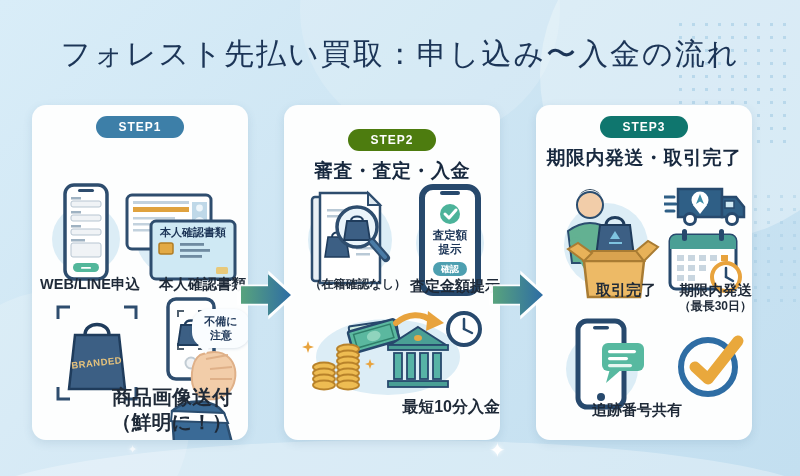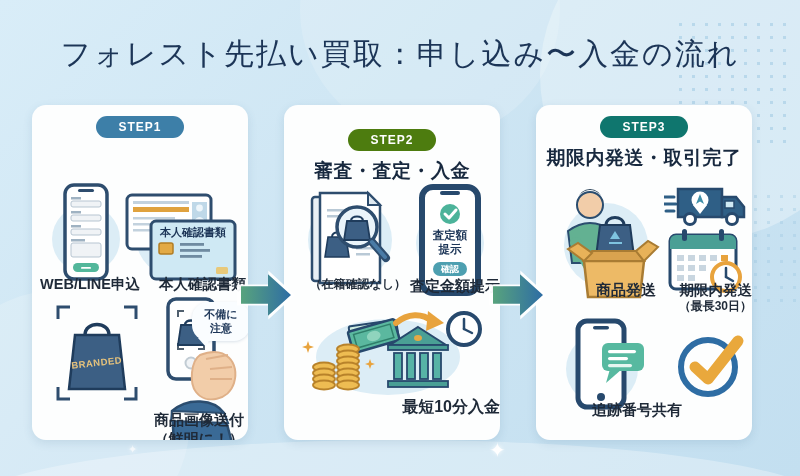--- a/index.html
+++ b/index.html
@@ -30,21 +30,21 @@
   .icon{position:absolute;}
   .cap{position:absolute;text-align:right;font-weight:800;color:#1f2a38;line-height:1.25;}
   .cap .l2{font-size:12px;}
   
   .flow-arrow{position:absolute;top:269px;width:58px;height:52px;z-index:6;}
   .arr1{left:237px;} .arr2{left:489px;}
   .flow-arrow .halo,.flow-arrow .bodyp{clip-path:polygon(0% 30%,54% 30%,54% 3%,100% 50%,54% 97%,54% 70%,0% 70%);}
   .flow-arrow .halo{position:absolute;inset:0;background:rgba(255,255,255,0.95);}
   .flow-arrow .bodyp{position:absolute;inset:4px;background:linear-gradient(90deg,#58a37d,#2e6da4);}
   
-  .bubble{position:absolute;left:160px;top:197px;width:54px;padding:5px 2px;background:#fafdff;
+  .bubble{position:absolute;left:160px;top:204px;width:54px;padding:5px 2px;background:#fafdff;
     border-radius:16px;text-align:center;font-size:11px;font-weight:800;color:#1c3557;line-height:1.3;
     box-shadow:0 1px 3px rgba(60,100,140,.18);}
   .bubble:after{content:"";position:absolute;left:6px;bottom:-6px;width:0;height:0;
     border-left:8px solid transparent;border-right:4px solid transparent;border-top:9px solid #fafdff;}
 </style>
 </head>
 <body>
 
 <div class="canvas">
 
@@ -118,21 +118,21 @@
       <path d="M66 64 L88 60 M70 74 L92 72 M70 84 L92 84" stroke="#dfb088" stroke-width="2" fill="none"></path>
       <path d="M34 148 L32 116 C48 102 74 104 84 118 L92 148 Z" fill="#3a6a96" stroke="#2b4d6f" stroke-width="2.5"></path>
       <path d="M32 116 L84 118 L88 128 L31 126 Z" fill="#ffffff" stroke="#2b4d6f" stroke-width="2"></path>
     </svg>
 
     <div class="bubble">
       <div>不備に</div>
       <div>注意</div>
     </div>
 
-    <div class="cap" style="left:0;top:306px;width:200px;font-size:15px;margin-left:12px;">
+    <div class="cap" style="left:0;top:280px;width:200px;font-size:20px;">
       <div>商品画像送付</div>
       <div>（鮮明に！）</div>
     </div>
   </div>
 
   <div class="card card2">
     <div class="badge badge2">STEP2</div>
     <div class="heading">審査・査定・入金</div>
 
     <svg class="icon" style="left:16px;top:80px;" width="100" height="110" viewBox="0 0 100 110">
@@ -265,21 +265,21 @@
         <rect x="35" y="82" width="7" height="6"></rect>
         <rect x="13" y="92" width="7" height="6"></rect>
           <rect x="24" y="92" width="7" height="6"></rect>
       </g>
       <rect x="57" y="72" width="7" height="6" fill="#e8a33d"></rect>
       <circle cx="62" cy="94" r="14" fill="#fff" stroke="#e8a33d" stroke-width="4"></circle>
       <line x1="62" y1="94" x2="62" y2="85" stroke="#27496d" stroke-width="2.5" stroke-linecap="round"></line>
       <line x1="62" y1="94" x2="69" y2="98" stroke="#27496d" stroke-width="2.5" stroke-linecap="round"></line>
     </svg>
 
-    <div class="cap" style="left:0;top:176px;width:120px;font-size:15px;">商品発送</div>
+    <div class="cap" style="left:0;top:176px;width:120px;font-size:15px;">取引完了</div>
     <div class="cap" style="left:110px;top:176px;width:106px;font-size:14.5px;">
       <div>期限内発送</div>
       <div class="l2">（最長30日）</div>
     </div>
 
     <svg class="icon" style="left:26px;top:212px;" width="90" height="100" viewBox="0 0 90 100">
       <circle cx="40" cy="52" r="36" fill="#dcedf6"></circle>
       <rect x="16" y="4" width="46" height="86" rx="9" fill="#fff" stroke="#27496d" stroke-width="5"></rect>
       <rect x="31" y="9" width="16" height="3.5" rx="1.75" fill="#27496d"></rect>
       <circle cx="39" cy="80" r="4" fill="#27496d"></circle>

